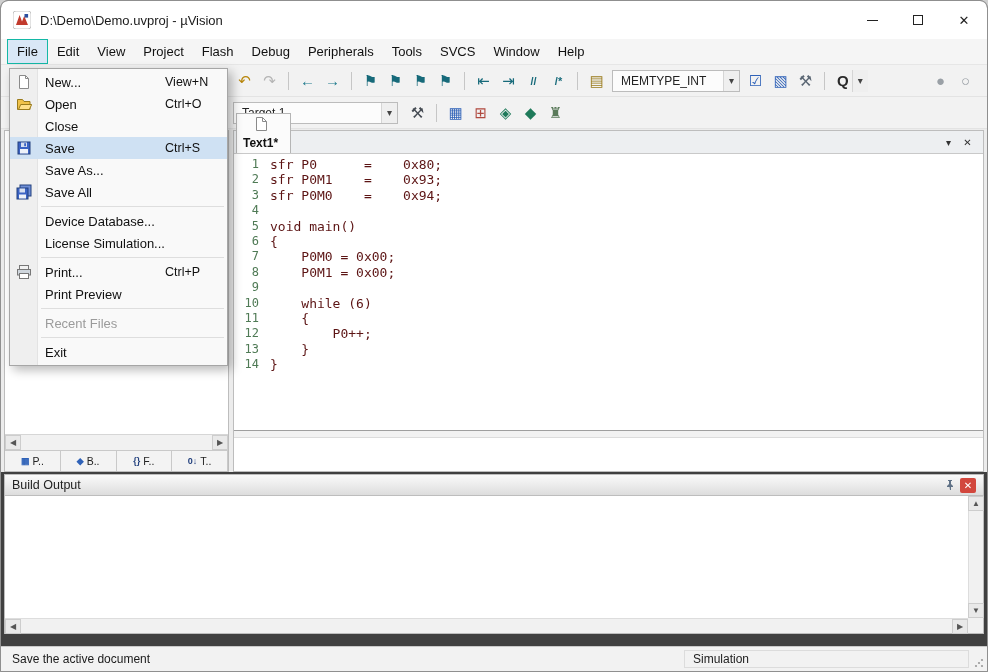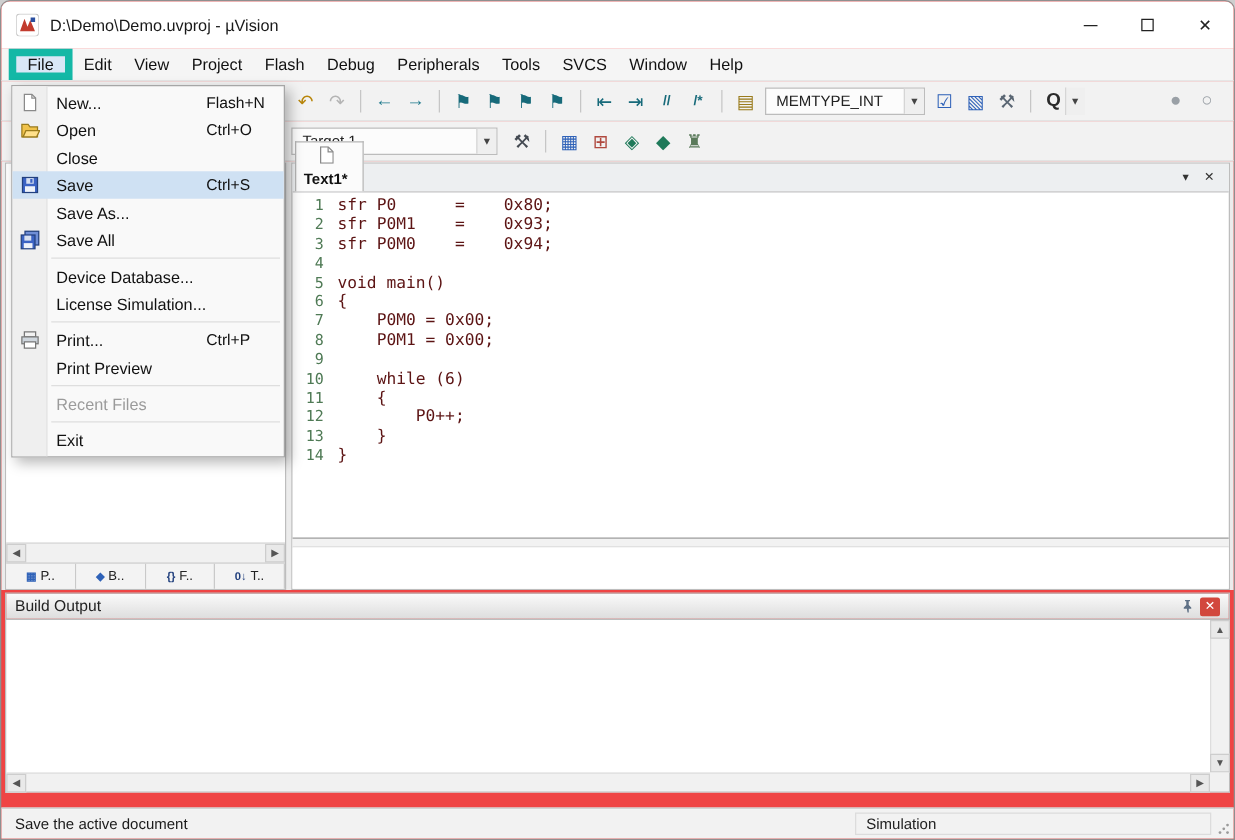--- a/index.html
+++ b/index.html
@@ -1,36 +1,36 @@
 <!DOCTYPE html>
 <html><head>
 <meta charset="utf-8">
 <style>
   * { margin:0; padding:0; box-sizing:border-box; }
   html,body { width:988px; height:672px; }
   body { font-family:"Liberation Sans", sans-serif; font-size:13px; background:#cfcfcf; color:#111; }
 
-  .window { position:relative; width:988px; height:672px; background:#ef4444;
+  .window { position:relative; width:988px; height:672px; background:#404040;
             border:1px solid #8f8f8f; border-radius:8px 8px 0 0; overflow:hidden;
             display:flex; flex-direction:column; }
 
   
   .titlebar { height:38px; background:#ffffff; display:flex; align-items:center; padding-left:12px; flex:0 0 auto; }
   .app-icon { width:18px; height:18px; margin-right:9px; display:inline-flex; }
   .title-text { font-size:13px; color:#1a1a1a; }
   .win-controls { margin-left:auto; display:flex; height:100%; }
   .win-btn { width:46px; display:flex; align-items:center; justify-content:center; color:#222; font-size:13px; }
   .min-glyph { width:11px; height:1px; background:#222; display:inline-block; }
   .max-glyph { width:10px; height:10px; border:1px solid #222; display:inline-block; }
 
   
   .menubar { height:26px; background:#f5f5f5; display:flex; align-items:stretch; padding-left:6px;
              border-bottom:1px solid #e6e6e6; flex:0 0 auto; }
   .mb-item { padding:0 9px; display:flex; align-items:center; color:#111; }
-  .mb-item.active { background:#d9e7f6; border:6px solid #14b8a6; }
+  .mb-item.active { background:#d9e7f6; border:1px solid #14b8a6; }
 
   
   .toolbar { height:32px; background:#f2f2f2; display:flex; align-items:center; gap:2px;
              padding:0 10px 0 232px; border-bottom:1px solid #e3e3e3; flex:0 0 auto; }
   .tb-run { display:flex; align-items:center; gap:2px; }
   .tbicon { min-width:23px; height:22px; display:flex; align-items:center; justify-content:center;
             font-size:15px; border-radius:2px; }
   .tbicon.small { font-size:11px; font-weight:bold; }
   .tbsep { width:1px; height:18px; background:#c6c6c6; margin:0 5px; }
   .tb-spacer { flex:1; }
@@ -370,21 +370,21 @@
     <div class="fm-gutter-bg"></div>
     <div class="fm-items">
         <div class="fm-row">
           <span class="fm-icon">
             <svg viewBox="0 0 16 16" width="16" height="16">
               <path d="M3.5 1.5h6l3 3v10h-9z" fill="#fff" stroke="#8a8a8a"></path>
               <path d="M9.5 1.5v3h3" fill="none" stroke="#8a8a8a"></path>
             </svg>
           </span>
           <span class="fm-label">New...</span>
-          <span class="fm-short">Flash+N</span>
+          <span class="fm-short">View+N</span>
         </div>
         <div class="fm-row">
           <span class="fm-icon">
             <svg viewBox="0 0 16 16" width="16" height="16">
               <path d="M1.5 3.5h5l1.5 2h6v8H1.5z" fill="#f0c24a" stroke="#9a7b1c"></path>
               <path d="M2.5 13.5l2.2-5h11l-2.4 5z" fill="#ffe08a" stroke="#9a7b1c"></path>
             </svg>
           </span>
           <span class="fm-label">Open</span>
           <span class="fm-short">Ctrl+O</span>

